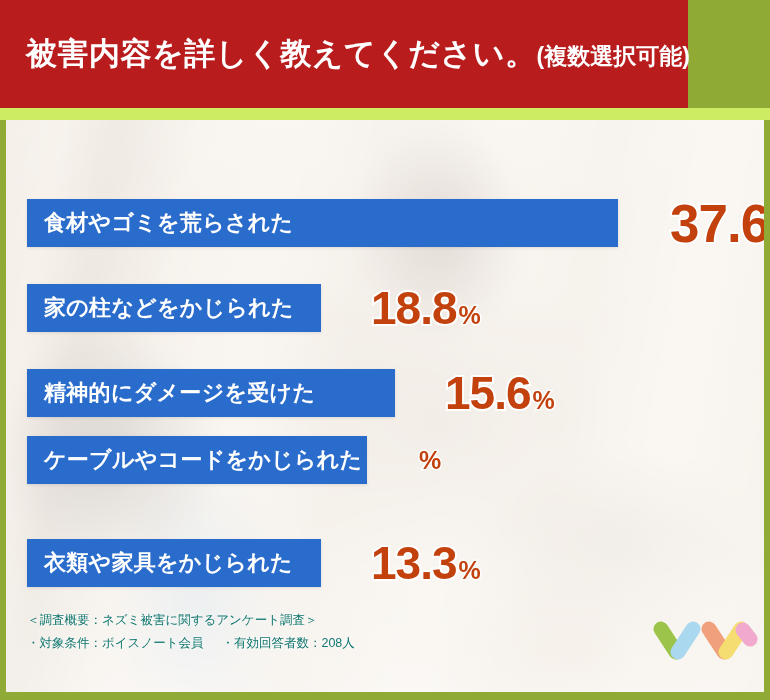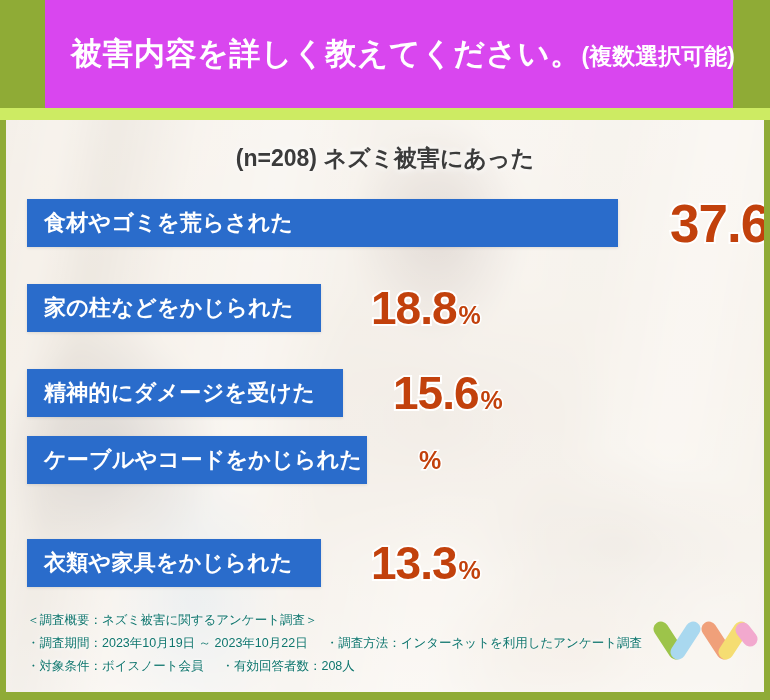--- a/index.html
+++ b/index.html
@@ -19,25 +19,24 @@
     background: #8fab36;
     overflow: hidden;
   }
 
   
   .header {
     position: absolute;
     left: 0; top: 0;
     width: 688px;
     height: 108px;
-    background: #d946ef;
+    background: #b91c1c;
     display: flex;
     align-items: center;
     padding-left: 26px;
-    margin-left: 45px;
   }
   .header-title {
     color: #ffffff;
     font-size: 31px;
     font-weight: 700;
     letter-spacing: 0.5px;
     white-space: nowrap;
   }
   .header-title .sub {
     font-size: 23px;
@@ -225,21 +224,20 @@
   </div>
   <div class="lime-strip"></div>
 
   <div class="body-panel">
     <div class="photo"></div>
     <div class="photo-veil"></div>
     <div class="photo-veil-2"></div>
 
     <div class="chart">
 
-      <div class="chart-subtitle">(n=208) ネズミ被害にあった</div>
 
       <div class="bar-row r0">
         <div class="bar" style="width:591px">
           <span class="bar-label">食材やゴミを荒らされた</span>
         </div>
         <div class="value">
           <span class="num">37.6</span>
           <span class="pct">%</span>
         </div>
       </div>
@@ -248,21 +246,21 @@
         <div class="bar" style="width:294px">
           <span class="bar-label">家の柱などをかじられた</span>
         </div>
         <div class="value">
           <span class="num">18.8</span>
           <span class="pct">%</span>
         </div>
       </div>
 
       <div class="bar-row r2">
-        <div class="bar" style="width:316px">
+        <div class="bar" style="width:368px">
           <span class="bar-label">精神的にダメージを受けた</span>
         </div>
         <div class="value">
           <span class="num">15.6</span>
           <span class="pct">%</span>
         </div>
       </div>
 
       <div class="bar-row r3">
         <div class="bar" style="width:340px">
@@ -278,23 +276,20 @@
           <span class="bar-label">衣類や家具をかじられた</span>
         </div>
         <div class="value">
           <span class="num">13.3</span>
           <span class="pct">%</span>
         </div>
       </div>
 
       <div class="footer">
         <div class="line">＜調査概要：ネズミ被害に関するアンケート調査＞</div>
-        <div class="line">
-          <span>・調査期間：2023年10月19日 ～ 2023年10月22日</span><span class="gap"></span><span>・調査方法：インターネットを利用したアンケート調査</span>
-        </div>
         <div class="line">
           <span>・対象条件：ボイスノート会員</span><span class="gap"></span><span>・有効回答者数：208人</span>
         </div>
       </div>
 
     </div>
   </div>
 
   <div class="logo">
     <svg width="108" height="46" viewBox="0 0 108 46" xmlns="http://www.w3.org/2000/svg">

